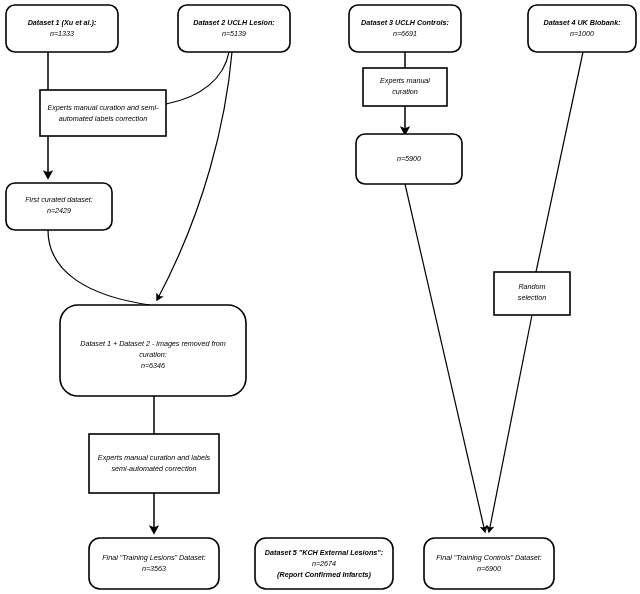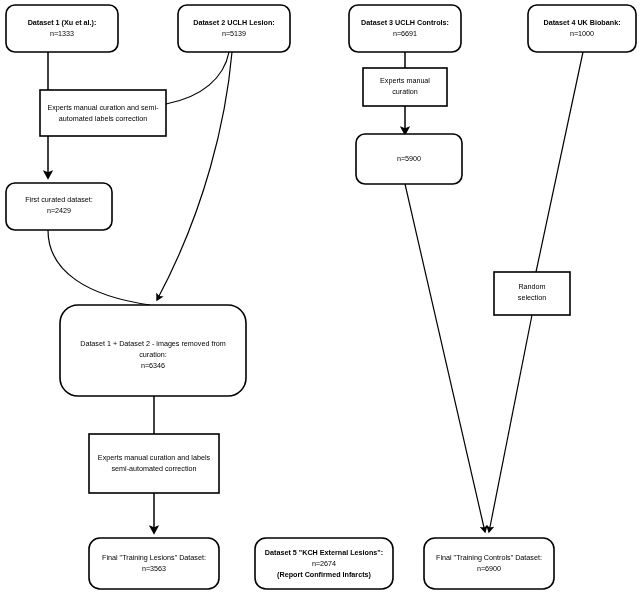--- a/index.html
+++ b/index.html
@@ -11,20 +11,21 @@
     font-family: "Liberation Sans", sans-serif;
     width: 640px;
     height: 594px;
     overflow: hidden;
   }
   #flowchart-root {
     position: relative;
     width: 640px;
     height: 474px;
     background: #ffffff;
+    font-style: italic;
   }
   svg.chart-canvas {
     position: absolute;
     top: 0;
     left: 0;
     width: 640px;
     height: 594px;
     display: block;
   }
   .node-rect {

